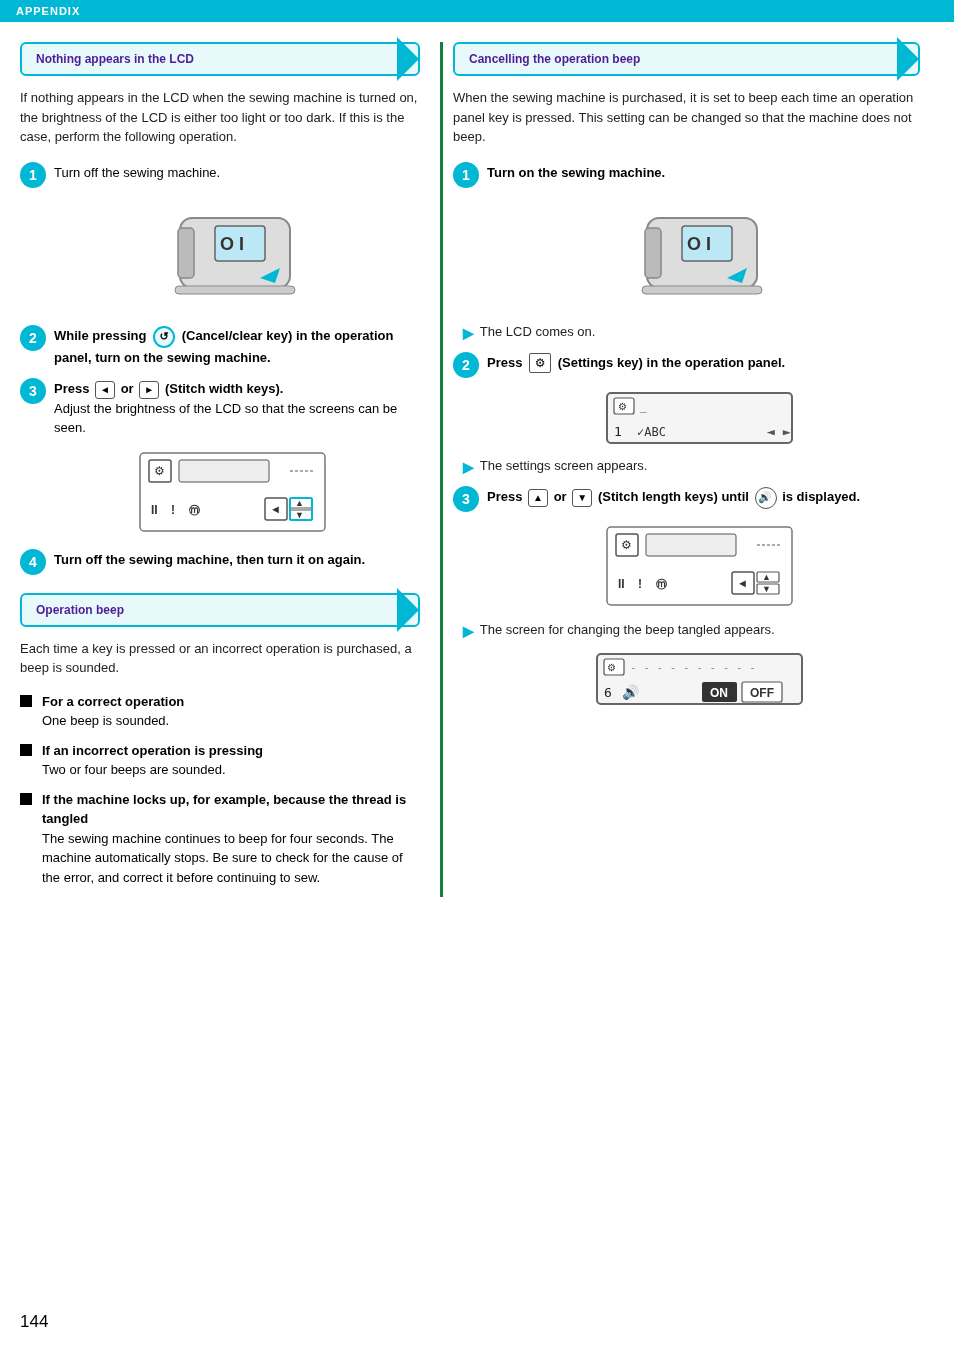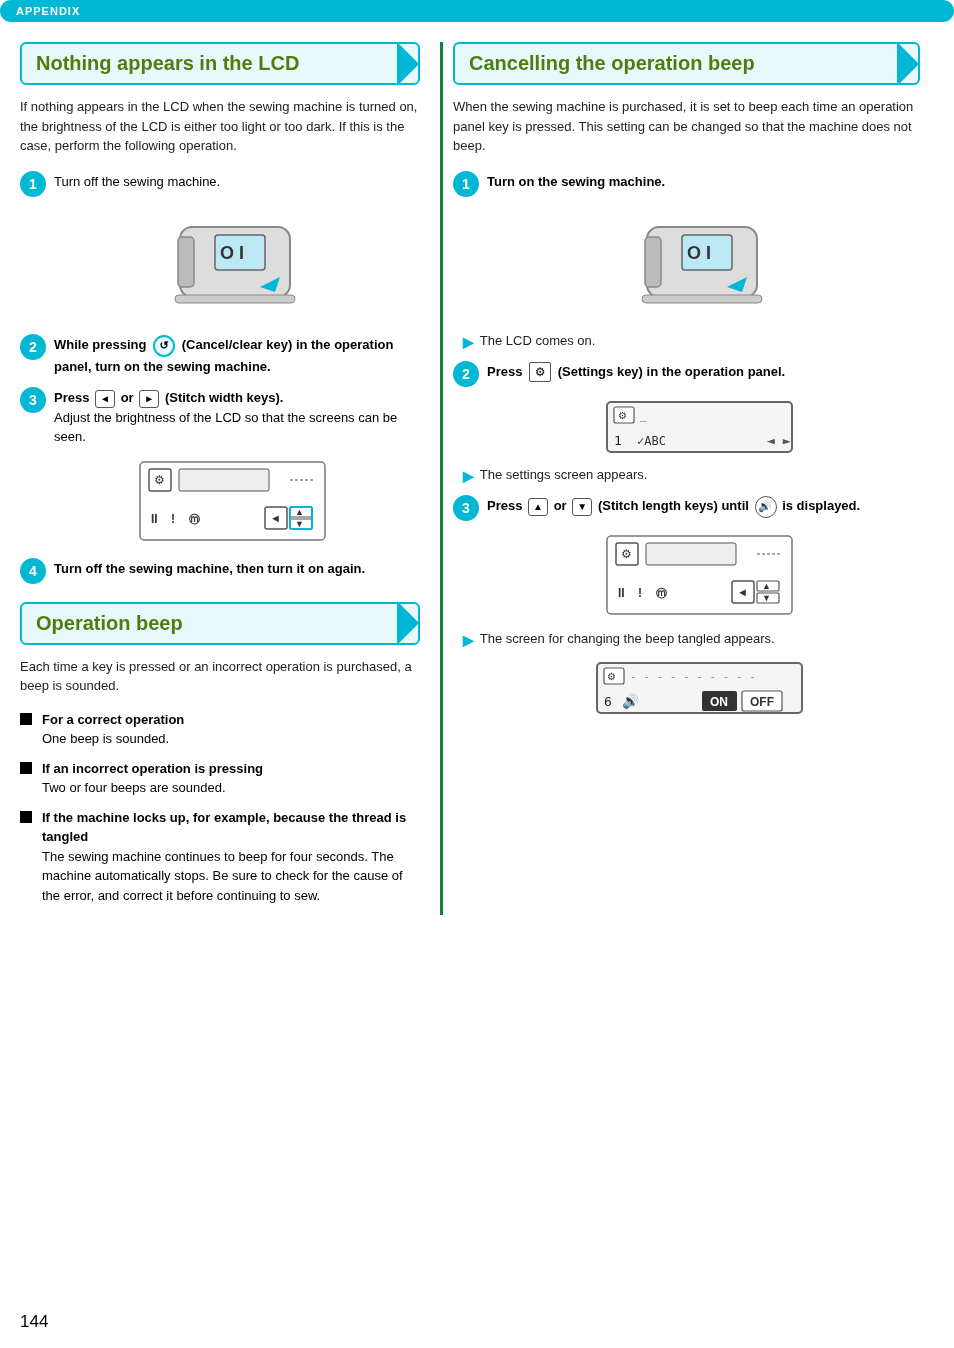--- a/index.html
+++ b/index.html
@@ -21,21 +21,20 @@
     }
 
     
     .header-bar {
       background: #00b8d4;
       height: 22px;
       display: flex;
       align-items: center;
       padding: 0 16px;
       margin-bottom: 10px;
-      border-radius: 11px;
     }
     .header-bar span {
       color: #fff;
       font-size: 11px;
       font-weight: bold;
       letter-spacing: 1px;
     }
 
     .content-area {
       display: flex;
@@ -61,23 +60,23 @@
       background: #e8f9fc;
       border: 2px solid #00b8d4;
       border-radius: 6px;
       display: flex;
       align-items: center;
       padding: 8px 14px;
       margin-bottom: 12px;
       position: relative;
     }
     .section-header h2 {
-      font-size: 20px;
-      font-weight: bold;
-      color: #4d7c0f;
+      font-size: 12px;
+      font-weight: bold;
+      color: #4c1d95;
     }
     .section-header .arrow-tab {
       position: absolute;
       right: -1px;
       top: 50%;
       transform: translateY(-50%);
       width: 0;
       height: 0;
       border-top: 22px solid transparent;
       border-bottom: 22px solid transparent;

